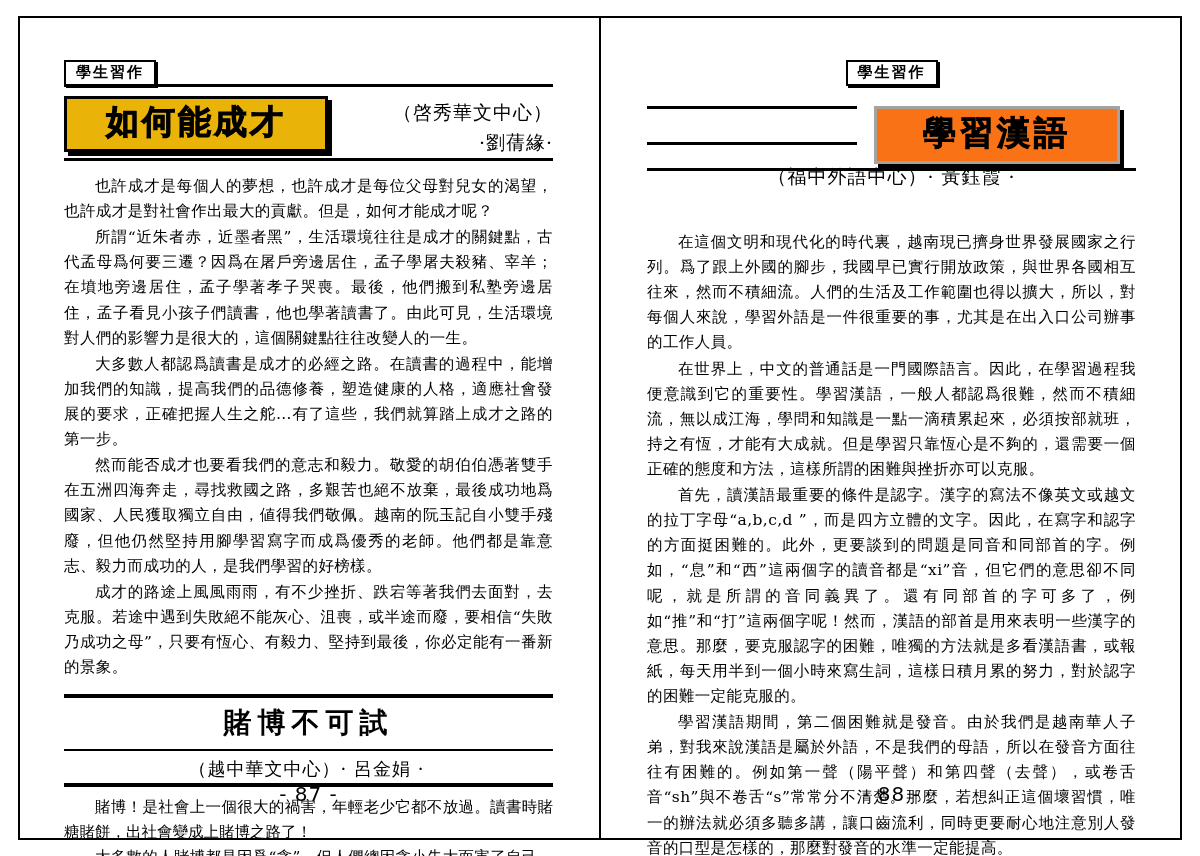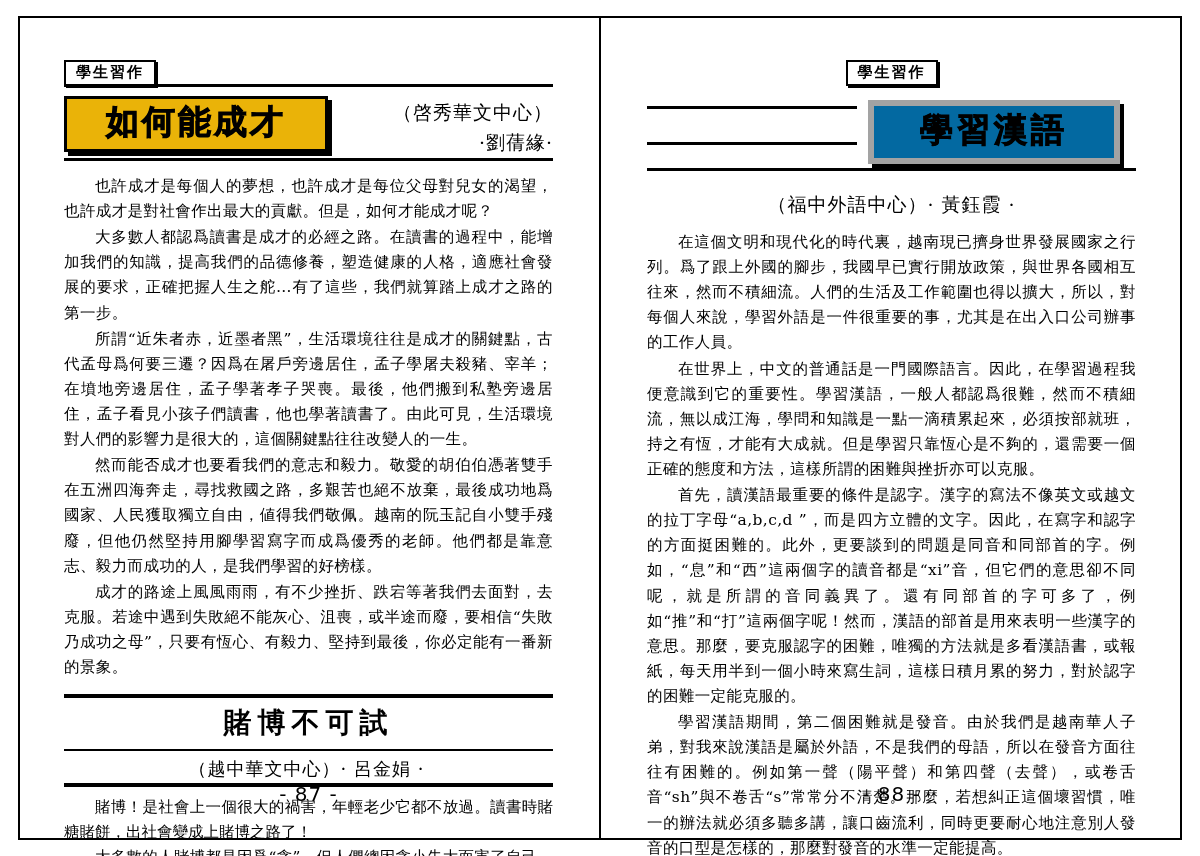--- a/index.html
+++ b/index.html
@@ -179,25 +179,25 @@
 
   
   .r-title-wrap {
     position: relative;
     height: 112px;
     margin-top: 2px;
   }
   .r-banner {
     position: absolute;
     right: 16px;
-    top: 4px;
+    top: 10px;
     width: 240px;
     height: 52px;
-    border: 6px solid #a3a3a3;
-    background: #0369a1;
+    border: 3px solid #a3a3a3;
+    background: #f97316;
     box-shadow: 4px 4px 0 #000;
   }
   .r-banner .btxt {
     display: block;
     text-align: center;
     font-size: 33px;
     font-weight: bold;
     line-height: 48px;
     letter-spacing: 4px;
     font-family: "DejaVu Sans", "Liberation Sans", sans-serif;
@@ -213,21 +213,21 @@
     left: 0; top: 46px;
     width: 210px; height: 3px; background: #000;
   }
   .r-rule-c {
     position: absolute;
     left: 0; top: 72px;
     width: 100%; height: 3px; background: #000;
   }
   .r-byline {
     position: absolute;
-    left: 0; top: 96px;
+    left: 0; top: 68px;
     width: 100%;
     text-align: center;
     font-size: 19px;
     letter-spacing: 1px;
   }
 
   .page-num {
     position: absolute;
     bottom: 34px;
     left: 0;
@@ -258,22 +258,22 @@
         <div class="banner-box">
           <span class="btxt">如何能成才</span>
         </div>
         <div class="byline-org">（啓秀華文中心）</div>
         <div class="byline-name">·劉蒨緣·</div>
         <div class="banner-rule-bottom"></div>
       </div>
 
       <div class="body-text">
         <p>也許成才是每個人的夢想，也許成才是每位父母對兒女的渴望，也許成才是對社會作出最大的貢獻。但是，如何才能成才呢？</p>
+        <p>所謂“近朱者赤，近墨者黑”，生活環境往往是成才的關鍵點，古代孟母爲何要三遷？因爲在屠戶旁邊居住，孟子學屠夫殺豬、宰羊；在墳地旁邊居住，孟子學著孝子哭喪。最後，他們搬到私塾旁邊居住，孟子看見小孩子們讀書，他也學著讀書了。由此可見，生活環境對人們的影響力是很大的，這個關鍵點往往改變人的一生。</p>
         <p>大多數人都認爲讀書是成才的必經之路。在讀書的過程中，能增加我們的知識，提高我們的品德修養，塑造健康的人格，適應社會發展的要求，正確把握人生之舵…有了這些，我們就算踏上成才之路的第一步。</p>
-        <p>所謂“近朱者赤，近墨者黑”，生活環境往往是成才的關鍵點，古代孟母爲何要三遷？因爲在屠戶旁邊居住，孟子學屠夫殺豬、宰羊；在墳地旁邊居住，孟子學著孝子哭喪。最後，他們搬到私塾旁邊居住，孟子看見小孩子們讀書，他也學著讀書了。由此可見，生活環境對人們的影響力是很大的，這個關鍵點往往改變人的一生。</p>
         <p>然而能否成才也要看我們的意志和毅力。敬愛的胡伯伯憑著雙手在五洲四海奔走，尋找救國之路，多艱苦也絕不放棄，最後成功地爲國家、人民獲取獨立自由，値得我們敬佩。越南的阮玉記自小雙手殘廢，但他仍然堅持用腳學習寫字而成爲優秀的老師。他們都是靠意志、毅力而成功的人，是我們學習的好榜樣。</p>
         <p>成才的路途上風風雨雨，有不少挫折、跌宕等著我們去面對，去克服。若途中遇到失敗絕不能灰心、沮喪，或半途而廢，要相信“失敗乃成功之母”，只要有恆心、有毅力、堅持到最後，你必定能有一番新的景象。</p>
       </div>
 
       <div class="art2">
         <div class="rule-thick"></div>
         <div class="art2-title">賭博不可試</div>
         <div class="rule-thin"></div>
         <div class="art2-byline">（越中華文中心）· 呂金娟 ·</div>
         <div class="rule-thick"></div>

